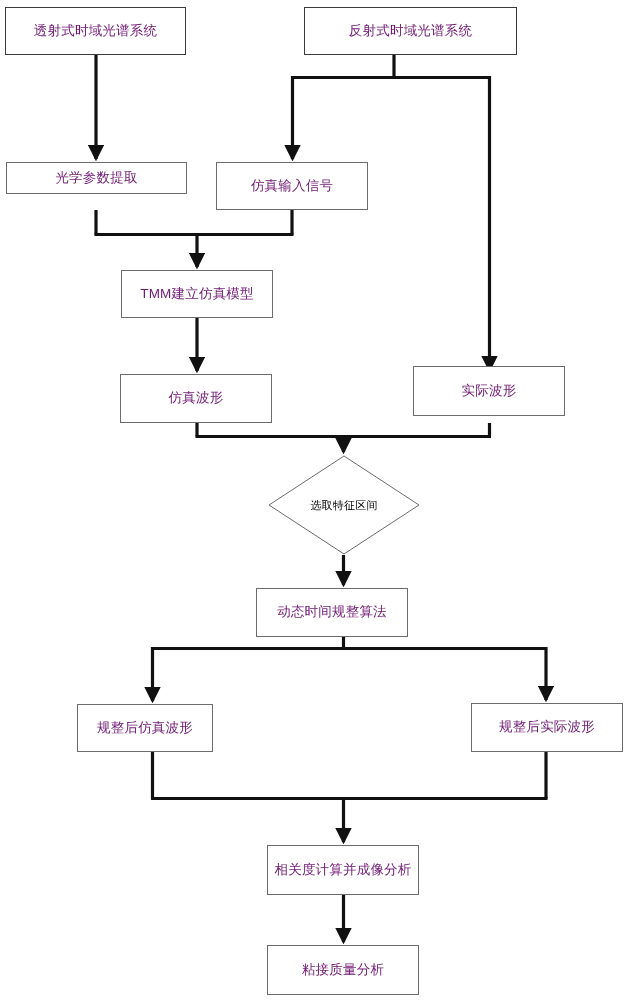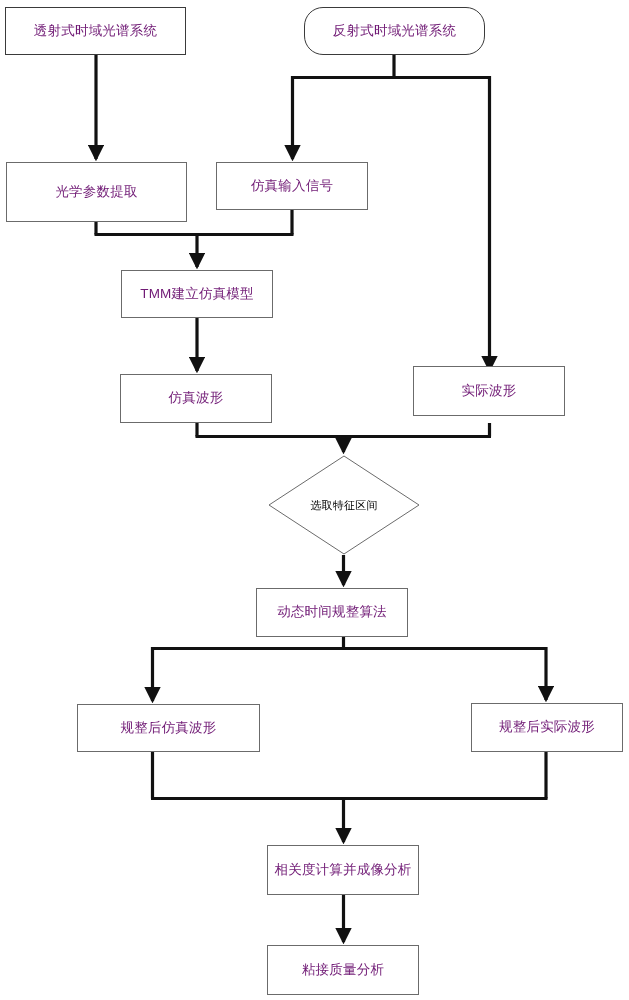--- a/index.html
+++ b/index.html
@@ -136,25 +136,25 @@
 
     <g>
       <path d="M 343.5 895 L 343.5 942" stroke="#111111" stroke-width="3.2" fill="none" marker-end="url(#arrow)"></path>
     </g>
   </svg>
 
   <div class="node dark" style="left:5px; top:7px; width:181px; height:48px;">
     <span class="node-label">透射式时域光谱系统</span>
   </div>
 
-  <div class="node dark" style="left:304px; top:7px; width:181px; height:48px;border-radius:19px;">
+  <div class="node dark" style="left:304px; top:7px; width:213px; height:48px;">
     <span class="node-label">反射式时域光谱系统</span>
   </div>
 
-  <div class="node" style="left:6px; top:162px; width:181px; height:60px;">
+  <div class="node" style="left:6px; top:162px; width:181px; height:32px;">
     <span class="node-label">光学参数提取</span>
   </div>
 
   <div class="node" style="left:216px; top:162px; width:152px; height:48px;">
     <span class="node-label">仿真输入信号</span>
   </div>
 
   <div class="node" style="left:120px; top:374px; width:152px; height:49px;">
     <span class="node-label">仿真波形</span>
   </div>
@@ -171,21 +171,21 @@
     <svg width="152" height="100" viewBox="0 0 152 100" xmlns="http://www.w3.org/2000/svg">
       <polygon points="76,1 151,50 76,99 1,50" fill="#ffffff" stroke="#6b6b6b" stroke-width="1"></polygon>
     </svg>
     <div class="diamond-label">选取特征区间</div>
   </div>
 
   <div class="node" style="left:256px; top:588px; width:152px; height:49px;">
     <span class="node-label">动态时间规整算法</span>
   </div>
 
-  <div class="node" style="left:77px; top:704px; width:183px; height:48px;">
+  <div class="node" style="left:77px; top:704px; width:136px; height:48px;">
     <span class="node-label">规整后仿真波形</span>
   </div>
 
   <div class="node" style="left:471px; top:703px; width:152px; height:49px;">
     <span class="node-label">规整后实际波形</span>
   </div>
 
   <div class="node" style="left:267px; top:845px; width:152px; height:50px;">
     <span class="node-label">相关度计算并成像分析</span>
   </div>

